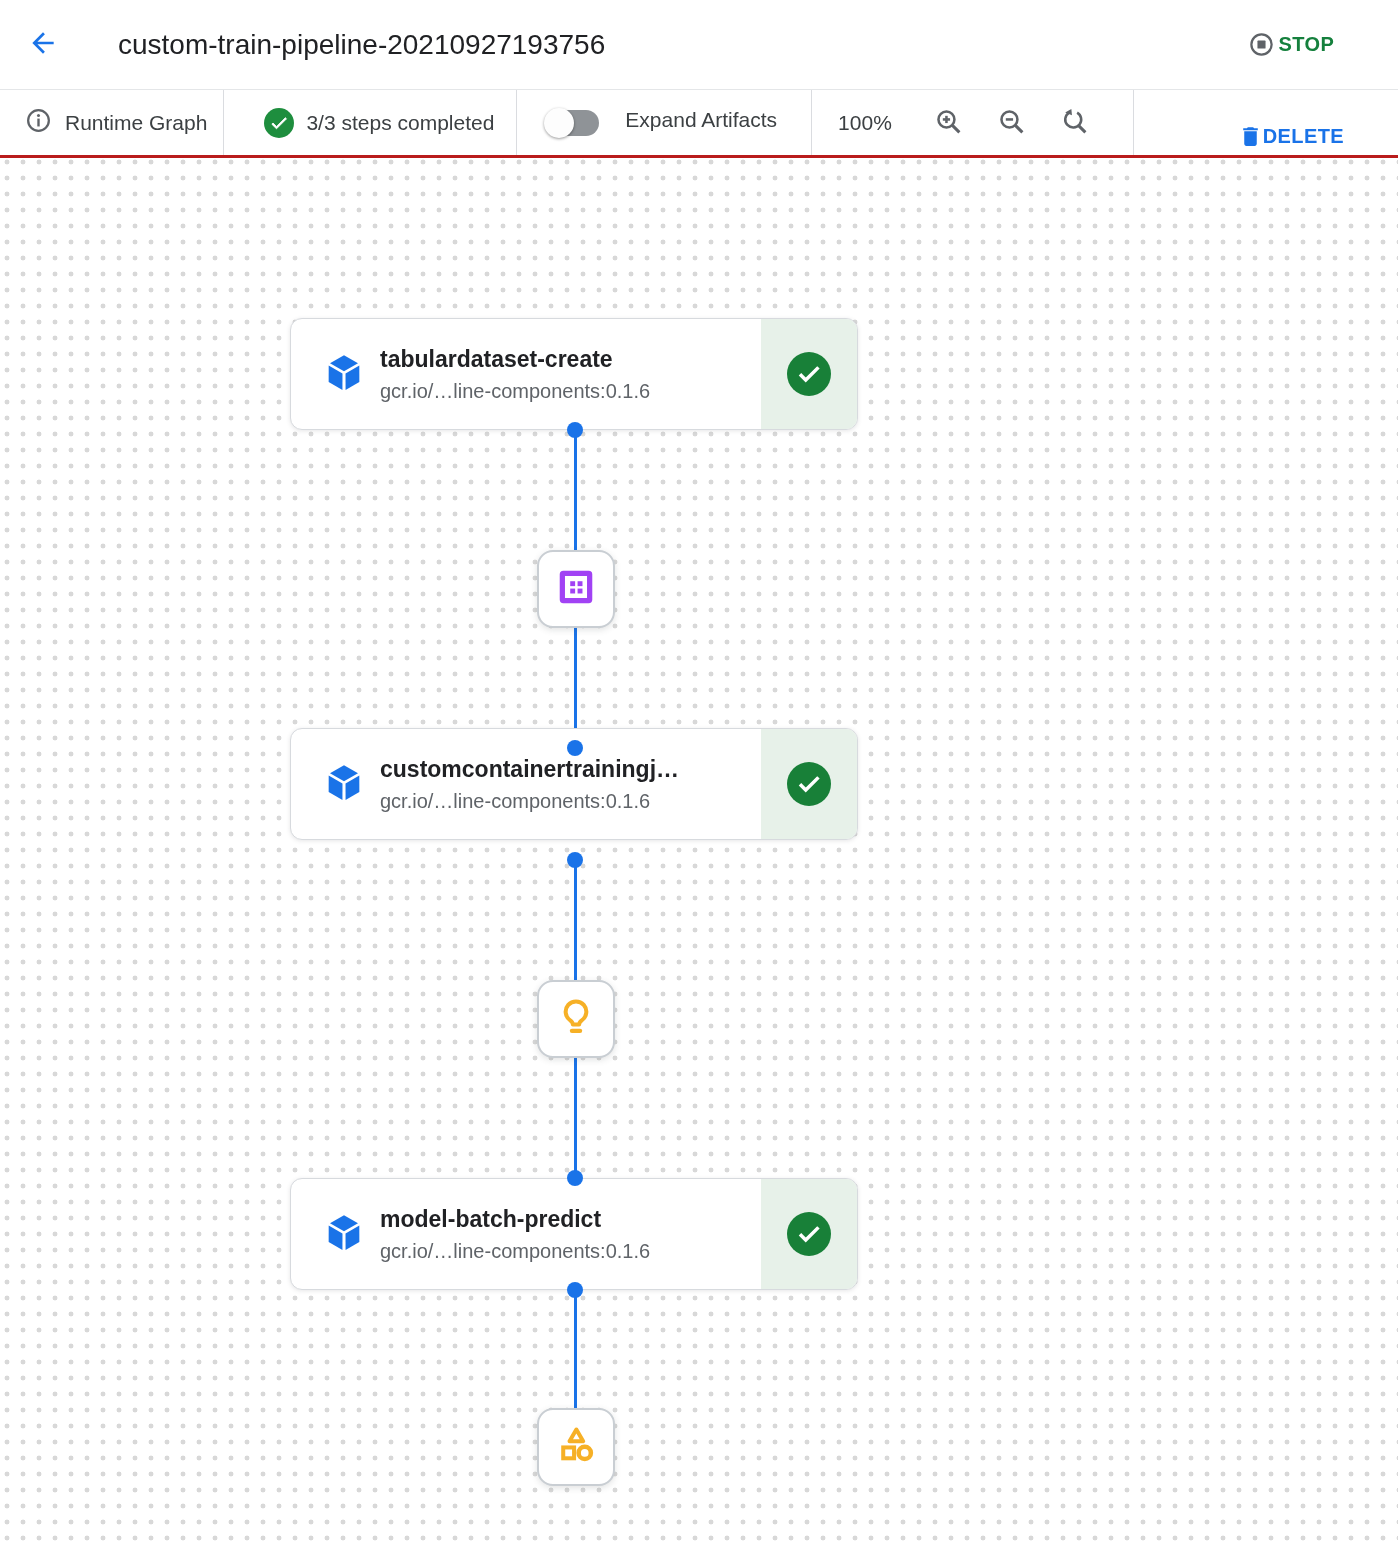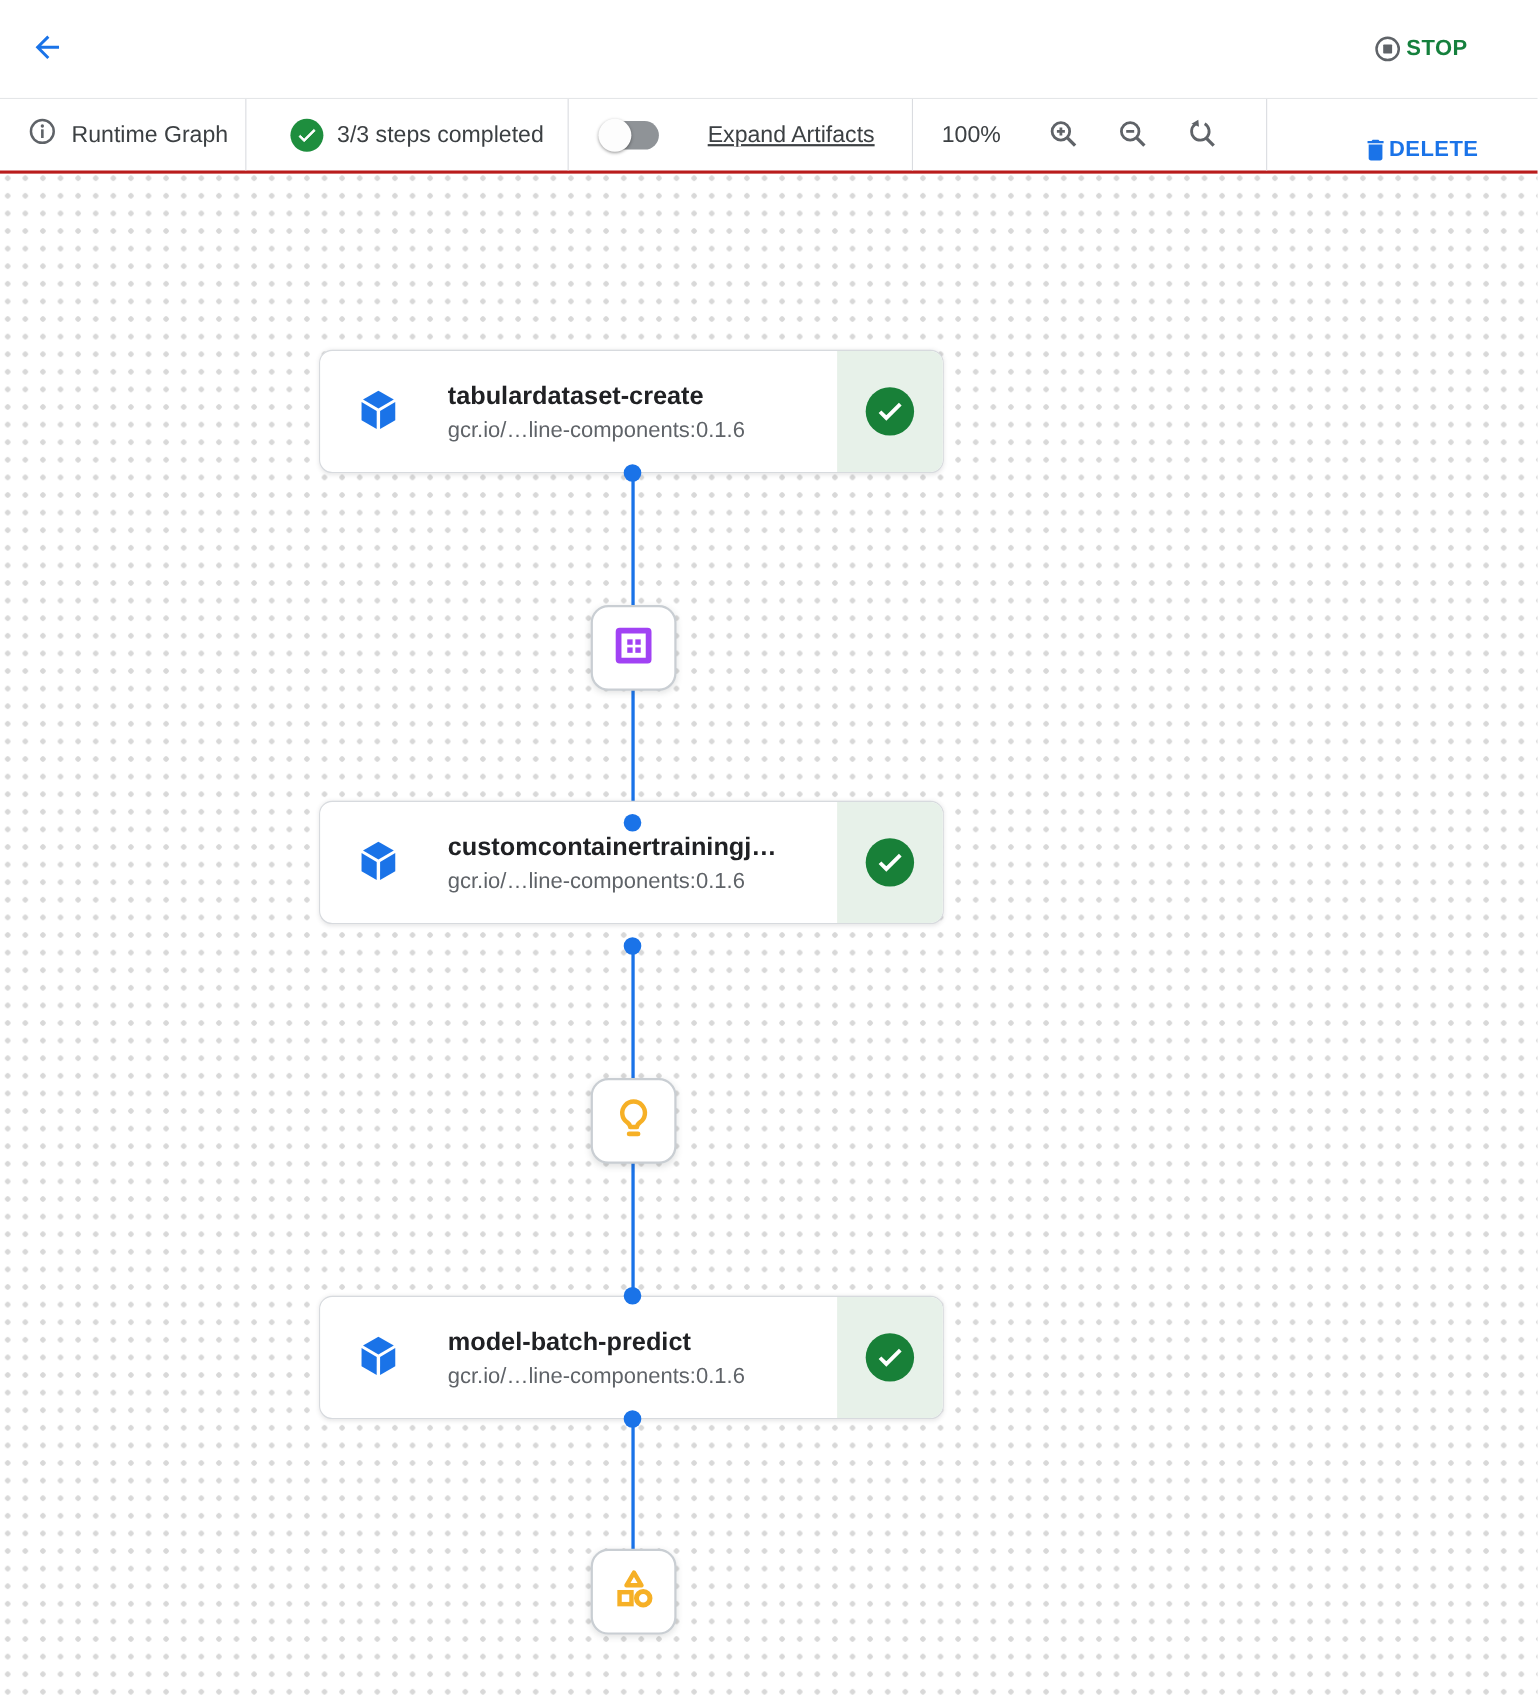--- a/index.html
+++ b/index.html
@@ -27,21 +27,21 @@
   
   .toolbar{
     height:68px;display:flex;align-items:center;padding-left:25px;
     background:#fff;border-bottom:3px solid #b91c1c;font-size:21px;color:#3c4043;
   }
   .tb-divider{width:1px;align-self:stretch;background:#dadce0;}
   .tb-label{white-space:nowrap;}
   .runtime-graph{display:flex;align-items:center;gap:13px;}
   .steps-done{display:flex;align-items:center;gap:12px;margin-left:40px;margin-right:22px;text-align:center;}
   .badge-circle{width:30px;height:30px;border-radius:50%;background:#1e8e3e;display:flex;align-items:center;justify-content:center;flex:0 0 auto;}
-  .expand-wrap{display:flex;align-items:center;gap:44px;margin-left:30px;margin-right:34px;text-decoration:underline;}
+  .expand-wrap{display:flex;gap:26px;margin-left:30px;margin-right:34px;}
   .toggle{position:relative;width:52px;height:30px;cursor:pointer;flex:0 0 auto;}
   .toggle .track{position:absolute;left:4px;top:2px;width:48px;height:26px;border-radius:13px;background:#8f9397;}
   .toggle .knob{position:absolute;left:-3px;top:0;width:30px;height:30px;border-radius:50%;background:#fdfdfd;box-shadow:0 1px 3px rgba(0,0,0,.4);}
   .zoom-controls{display:flex;align-items:center;margin-left:26px;margin-right:44px;}
   .zoom-level{min-width:62px;}
   .zoom-btn{border:none;background:transparent;padding:0;margin-left:34px;cursor:pointer;display:flex;align-items:center;}
   
   .canvas{
     position:relative;width:1398px;height:1386px;background:#fff;overflow:hidden;
     background-image:radial-gradient(circle,#d8d8d8 2.2px,rgba(216,216,216,0) 2.7px);
@@ -52,21 +52,21 @@
   #edge-1{top:702px;height:318px;}
   #edge-2{top:1132px;height:158px;}
   .step-node{
     position:absolute;left:290px;width:568px;height:112px;background:#fff;
     border:1px solid #d7dade;border-radius:12px;display:flex;z-index:2;cursor:pointer;
     box-shadow:0 1px 4px rgba(60,64,67,.13);
   }
   #step-0{top:160px;} #step-1{top:570px;} #step-2{top:1020px;}
   .node-main{flex:1;display:flex;align-items:center;padding-left:30px;}
   .node-icon{width:46px;height:46px;flex:0 0 auto;display:flex;align-items:center;justify-content:center;}
-  .node-text{margin-left:40px;overflow:hidden;}
+  .node-text{margin-left:13px;overflow:hidden;}
   .node-title{font-size:23px;font-weight:700;color:#202124;white-space:nowrap;}
   .node-sub{font-size:20px;color:#5f6368;margin-top:7px;white-space:nowrap;}
   .node-status{
     width:96px;flex:0 0 auto;background:#e7f1e9;border-radius:0 11px 11px 0;
     display:flex;align-items:center;justify-content:center;
   }
   .check-circle{width:44px;height:44px;border-radius:50%;background:#188038;display:flex;align-items:center;justify-content:center;}
   .artifact-node{
     position:absolute;left:537px;width:78px;height:78px;background:#fff;
     border:2px solid #c9ced3;border-radius:16px;display:flex;align-items:center;justify-content:center;
@@ -82,20 +82,21 @@
 <div class="app">
 
   <div class="header">
     <button class="back-btn">
       <span>
         <svg width="32" height="32" viewBox="0 0 24 24">
             <path d="M20 11H7.83l5.59-5.59L12 4l-8 8 8 8 1.41-1.41L7.83 13H20v-2z" fill="#1a73e8"></path>
           </svg>
       </span>
     </button>
+    <div class="page-title">custom-train-pipeline-20210927193756</div>
     <div class="header-actions">
       <button class="action-btn blue">
         <span class="ic">
           <svg width="25" height="25" viewBox="0 0 24 24">
               <path d="M16 1H4c-1.1 0-2 .9-2 2v14h2V3h12V1zm3 4H8c-1.1 0-2 .9-2 2v14c0 1.1.9 2 2 2h11c1.1 0 2-.9 2-2V7c0-1.1-.9-2-2-2zm0 16H8V7h11v14z" fill="#1a73e8"></path>
             </svg>
         </span>
         <span class="gap5">CLONE</span>
       </button>
       <button class="action-btn gray">

